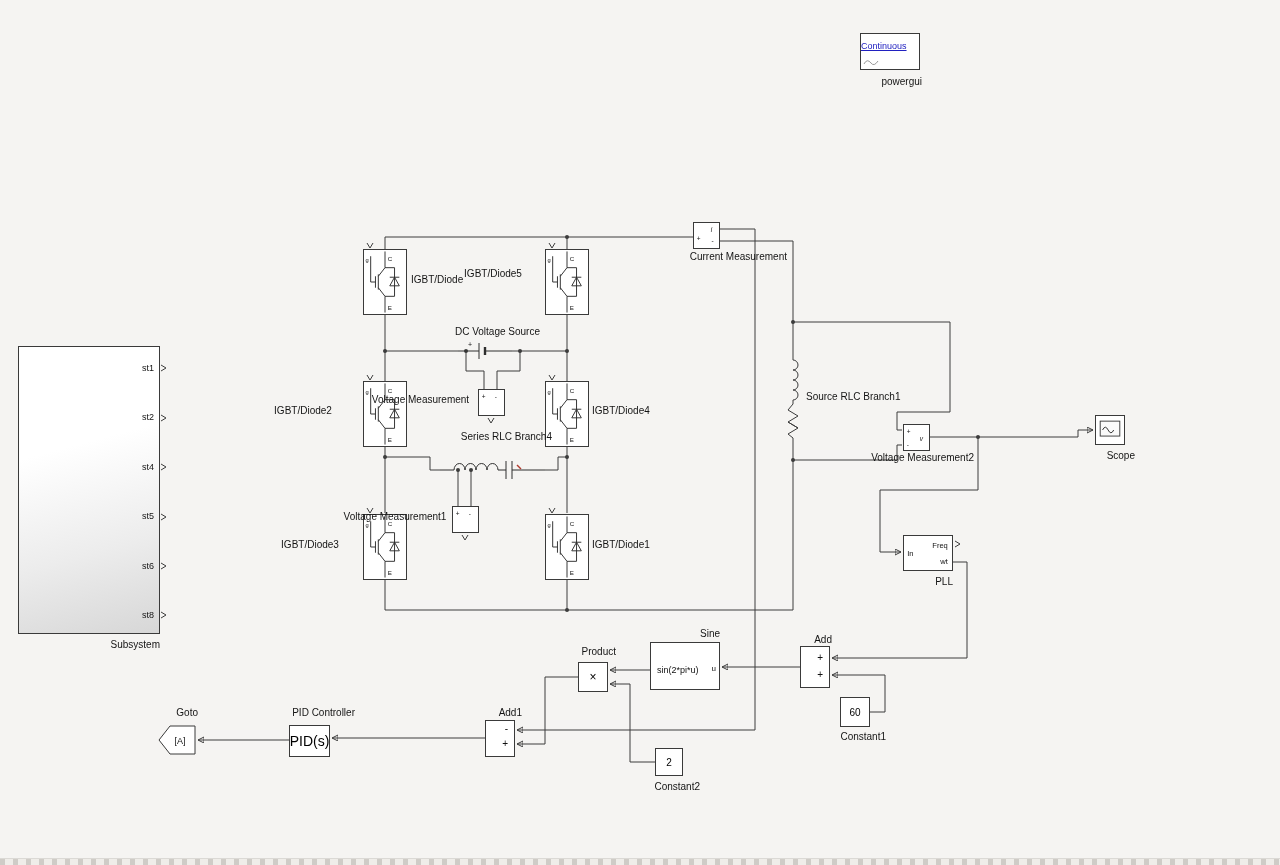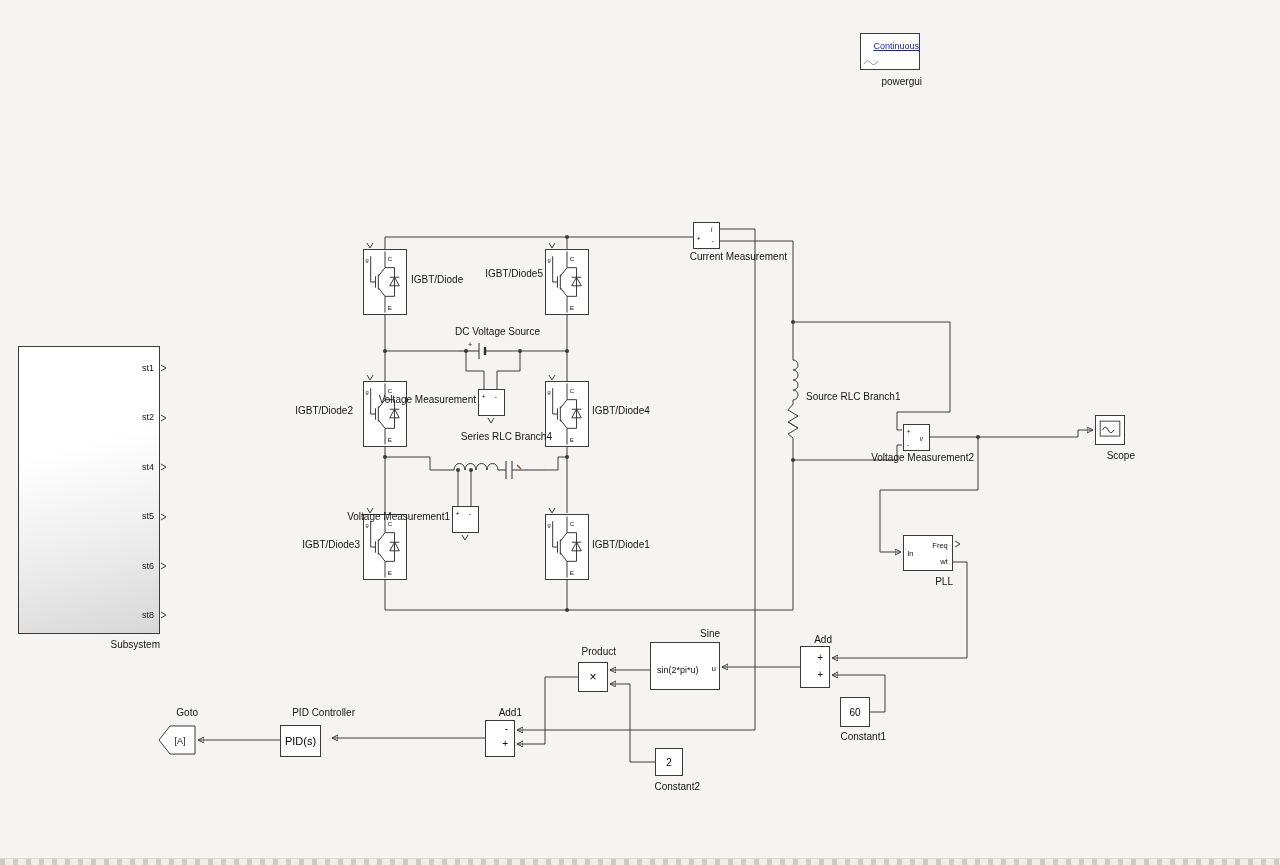--- a/index.html
+++ b/index.html
@@ -3,30 +3,30 @@
 <meta charset="utf-8">
 <style>
   *{margin:0;padding:0;box-sizing:border-box}
   html,body{width:1280px;height:865px}
   body{position:relative;background:#f5f4f2;font-family:"Liberation Sans",sans-serif;overflow:hidden}
   .block{position:absolute;background:#fff;border:1px solid #3a3a3a;z-index:2}
   .block.noborder{border:none;background:transparent}
   .block svg{display:block}
   .lbl{position:absolute;font-size:10px;color:#141414;white-space:nowrap;z-index:3}
   .center{text-align:right}
-  .right{text-align:right}
+  .right{text-align:center}
   #wires{position:absolute;left:0;top:0;z-index:1}
   #wires path,#wires polyline{fill:none;stroke:#3c3c3c;stroke-width:1}
   svg text{font-family:"Liberation Sans",sans-serif;fill:#111}
   .sym{fill:none;stroke:#2e2e2e;stroke-width:1}
   .flexc{display:flex;align-items:center;justify-content:center}
   .sign{position:absolute;font-size:10px;color:#111;line-height:10px}
   #subsystem{background:linear-gradient(165deg,#ffffff 35%,#ececec 70%,#d7d7d7 100%)}
   #subsystem .sport{position:absolute;right:5px;font-size:9px;color:#141414}
-  #powergui-text{color:#2020c0;font-size:9px;text-decoration:underline;text-align:right;padding-top:7px}
+  #powergui-text{color:#2020c0;font-size:9px;text-decoration:underline;text-align:left;padding-top:7px}
   #scrollbar{position:absolute;left:0;bottom:0;width:100%;height:7px;z-index:4;background:#efede9;border-top:1px solid #dbd9d5;
              background-image:repeating-linear-gradient(90deg,#cfccc7 0 5px,#efede9 5px 13px)}
 </style>
 </head>
 <body>
 
 <svg id="wires" width="1280" height="865">
   <defs>
     <marker id="arr" markerWidth="7" markerHeight="7" refX="6" refY="3" orient="auto">
       <path d="M0,0 L6,3 L0,6 Z" fill="#3c3c3c" stroke="none"></path>
@@ -275,21 +275,21 @@
   <span>×</span>
 </div>
 <div class="lbl center" style="left:570px;top:646px;width:46px">Product</div>
 
 <div class="block" style="left:485px;top:720px;width:30px;height:37px">
   <span class="sign" style="right:6px;top:3px">-</span>
   <span class="sign" style="right:6px;top:18px">+</span>
 </div>
 <div class="lbl center" style="left:478px;top:707px;width:44px">Add1</div>
 
-<div class="block flexc" style="left:280px;top:725px;width:41px;height:32px;font-size:11px">
+<div class="block flexc" style="left:289px;top:725px;width:41px;height:32px;font-size:14px">
   <span>PID(s)</span>
 </div>
 <div class="lbl center" style="left:264px;top:707px;width:91px">PID Controller</div>
 
 <div class="block noborder" style="left:158px;top:725px;width:38px;height:30px">
   <svg width="38" height="30" viewBox="0 0 38 30">
     <polygon points="37,1 12,1 1,15 12,29 37,29" fill="#fff" stroke="#3a3a3a"></polygon>
     <text x="22" y="19" font-size="9" text-anchor="middle">[A]</text>
   </svg>
 </div>

